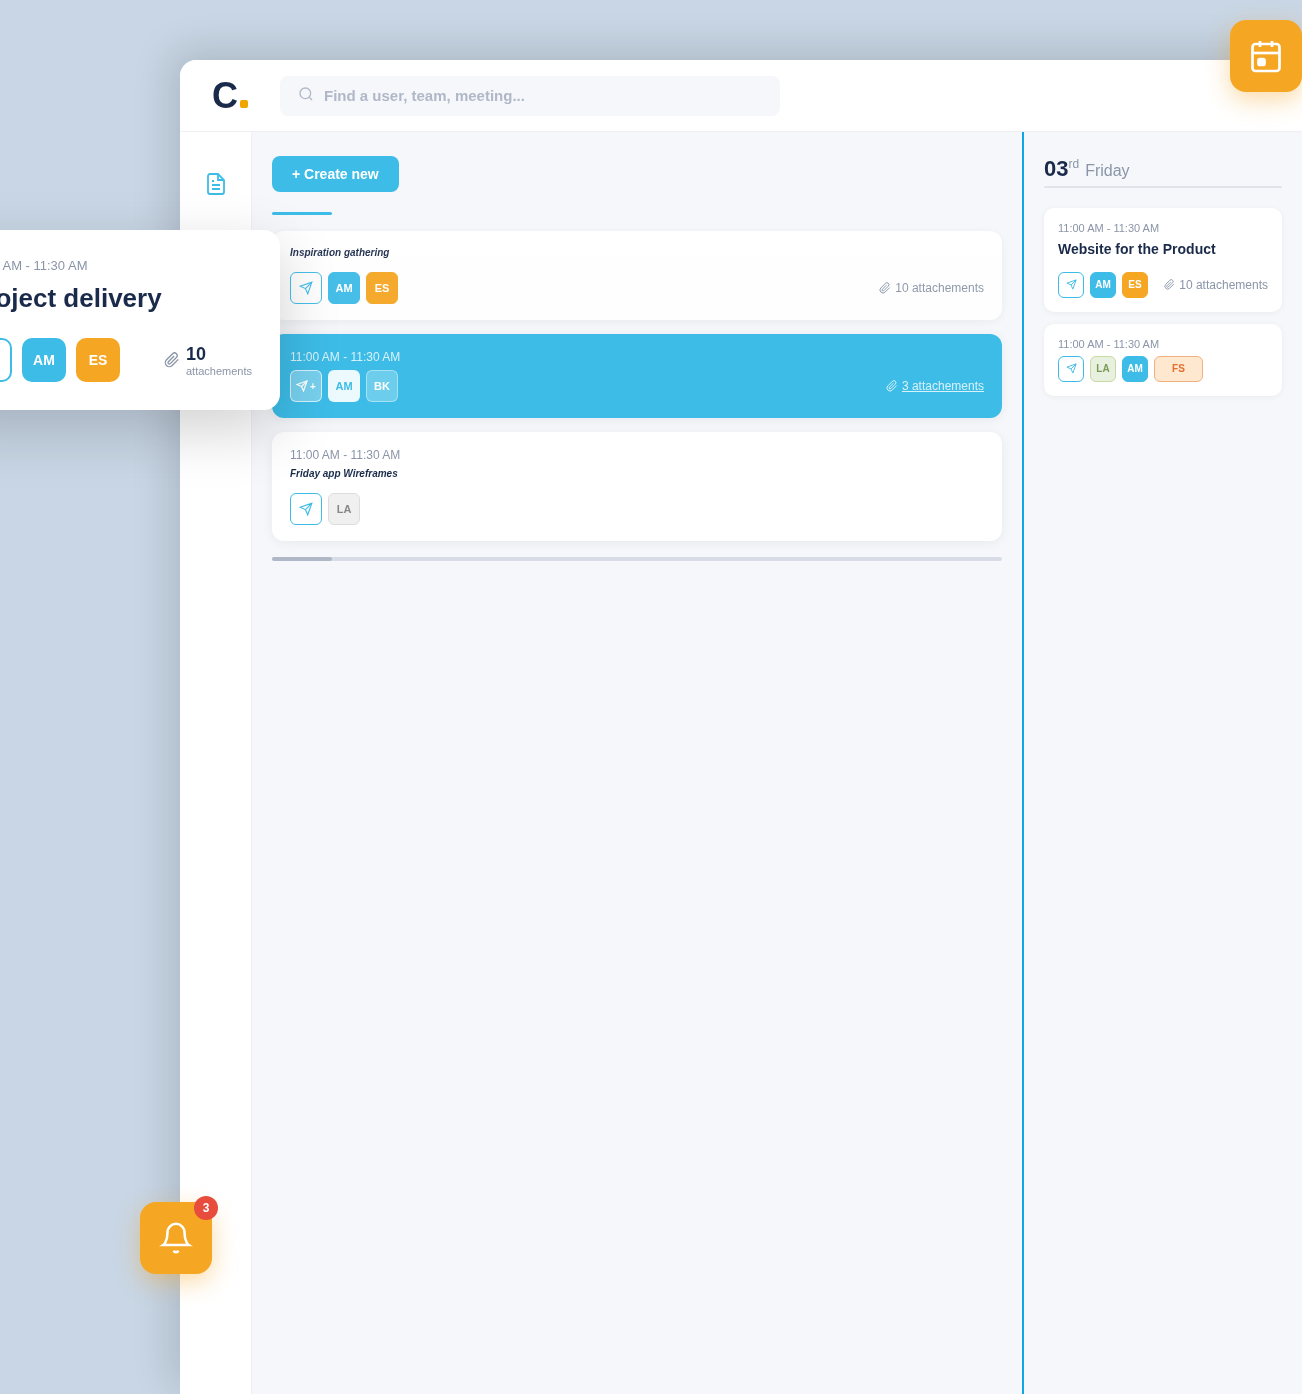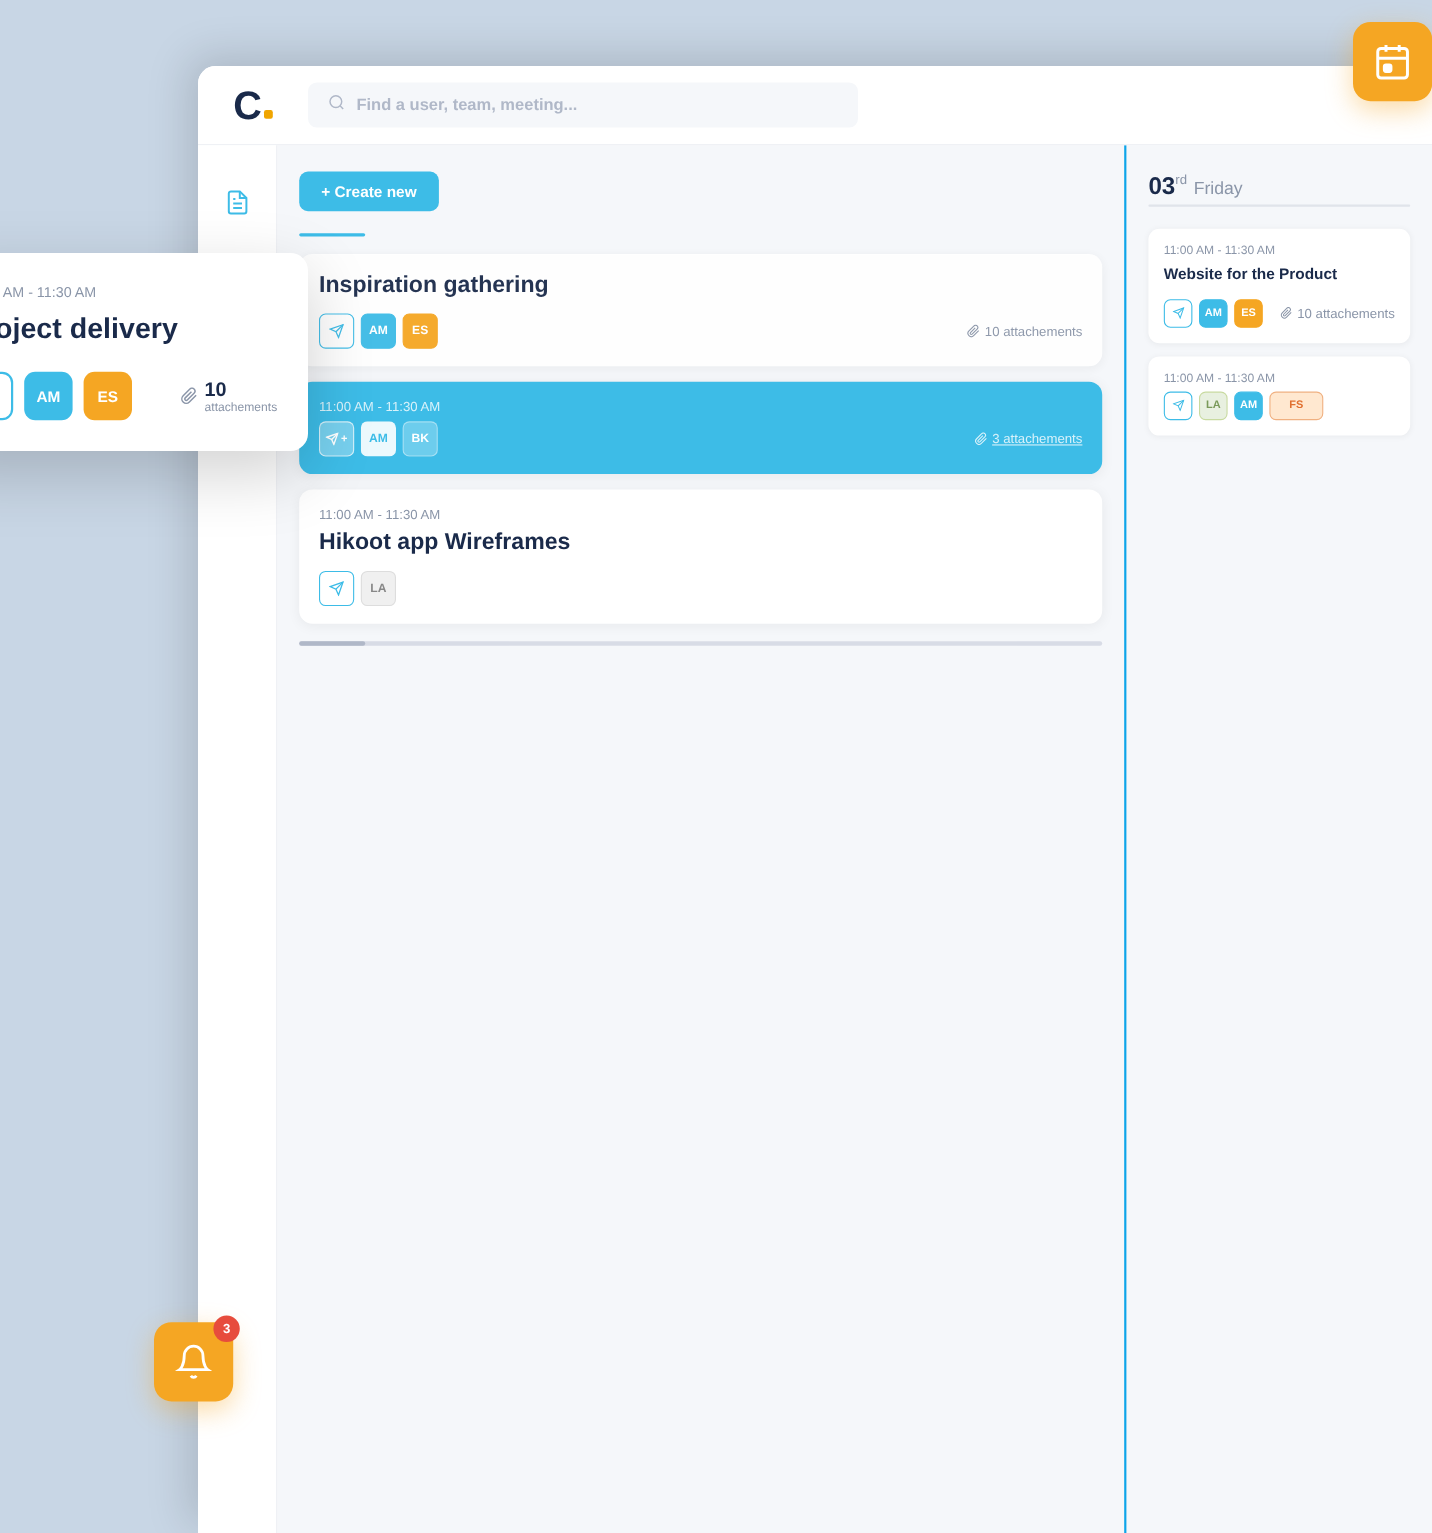--- a/index.html
+++ b/index.html
@@ -161,24 +161,25 @@
     }
 
     .event-time {
       font-size: 12px;
       color: #8a95a8;
       margin-bottom: 6px;
     }
     .event-card.blue .event-time { color: rgba(255,255,255,0.8); }
 
     .event-title {
-      font-size: 21px;
+      font-size: 10px;
       font-weight: 600;
       color: #1a2a4a;
       margin-bottom: 14px;
+      font-style: italic;
     }
     .event-card.blue .event-title { color: #fff; }
 
     .event-footer {
       display: flex;
       align-items: center;
       justify-content: space-between;
     }
 
     .avatars {
@@ -518,21 +519,21 @@
               <svg width="12" height="12" viewBox="0 0 24 24" fill="none" stroke="currentColor" stroke-width="2">
                 <path d="M21.44 11.05l-9.19 9.19a6 6 0 0 1-8.49-8.49l9.19-9.19a4 4 0 0 1 5.66 5.66l-9.2 9.19a2 2 0 0 1-2.83-2.83l8.49-8.48"></path>
               </svg>
               <span>3 attachements</span>
             </div>
           </div>
         </div>
 
         <div class="event-card">
           <div class="event-time">11:00 AM - 11:30 AM</div>
-          <div class="event-title">Hikoot app Wireframes</div>
+          <div class="event-title">Friday app Wireframes</div>
           <div class="event-footer">
             <div class="avatars">
               <div class="avatar-btn">
                 <svg width="14" height="14" viewBox="0 0 24 24" fill="none" stroke="currentColor" stroke-width="2">
                   <line x1="22" y1="2" x2="11" y2="13"></line>
                     <polygon points="22 2 15 22 11 13 2 9 22 2"></polygon>
                 </svg>
               </div>
               <div class="avatar-btn filled-la" style="background:#f0f0f0;color:#888;border-color:#ddd;">LA</div>
             </div>

